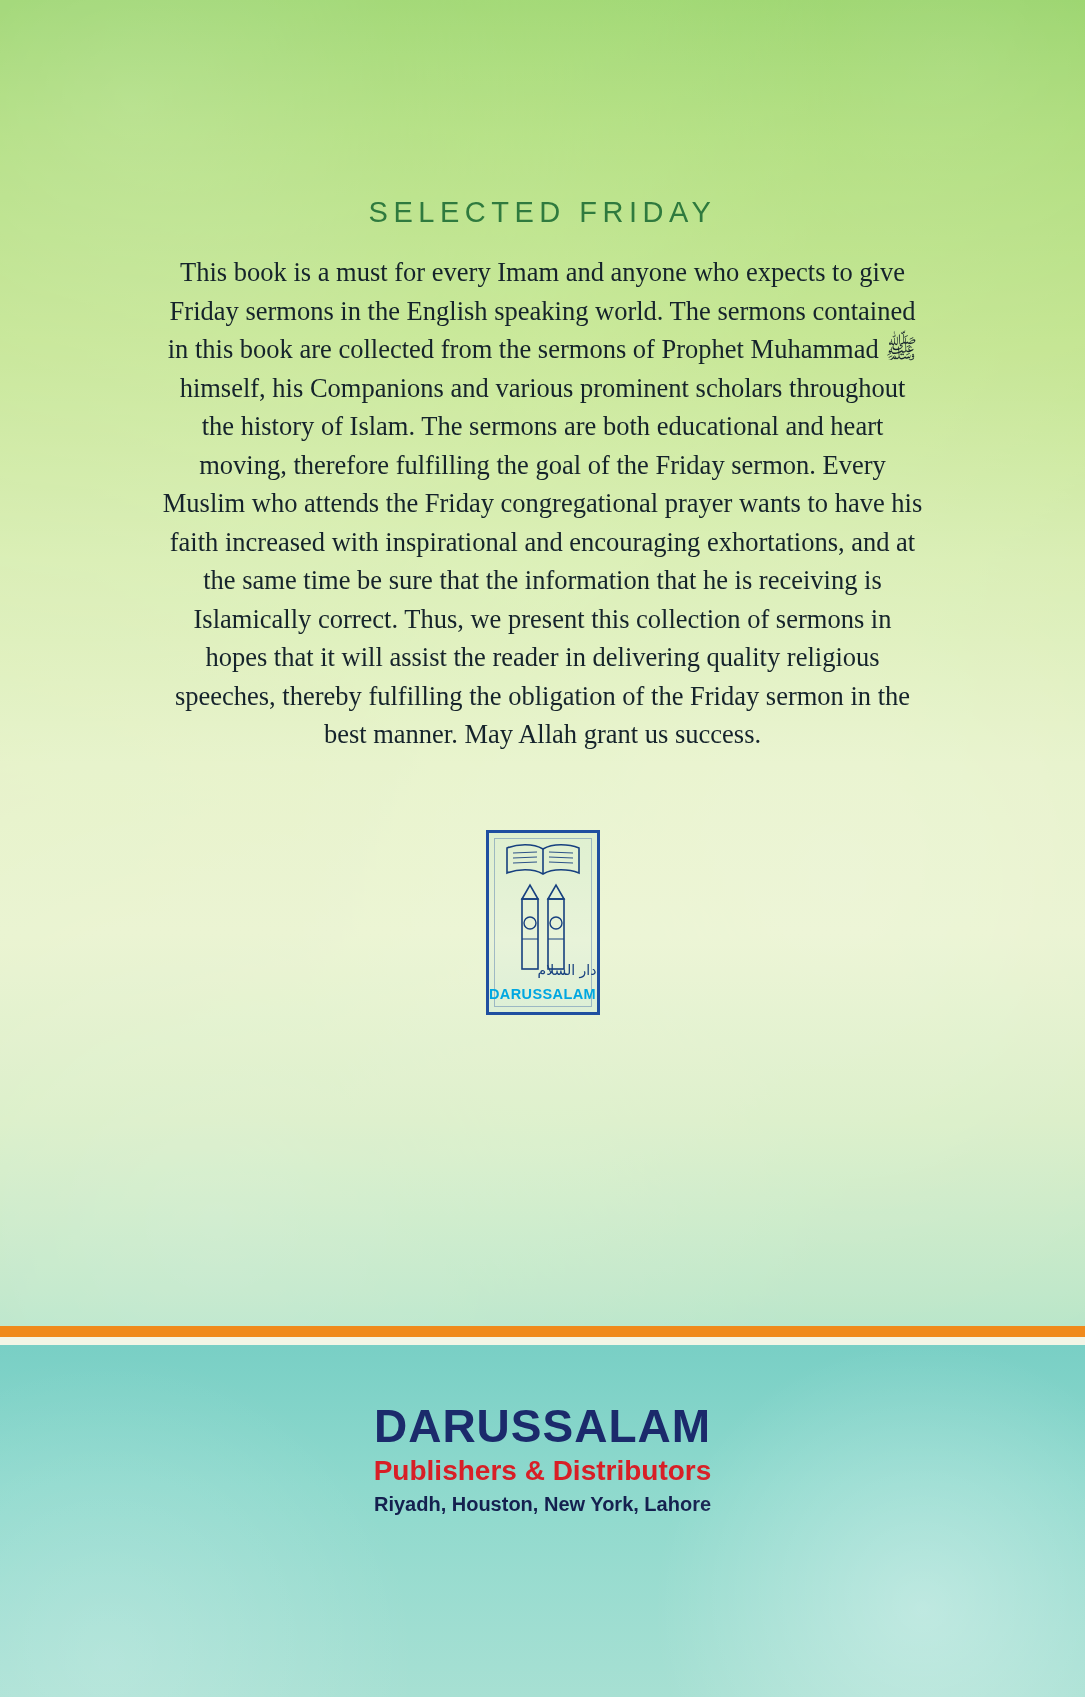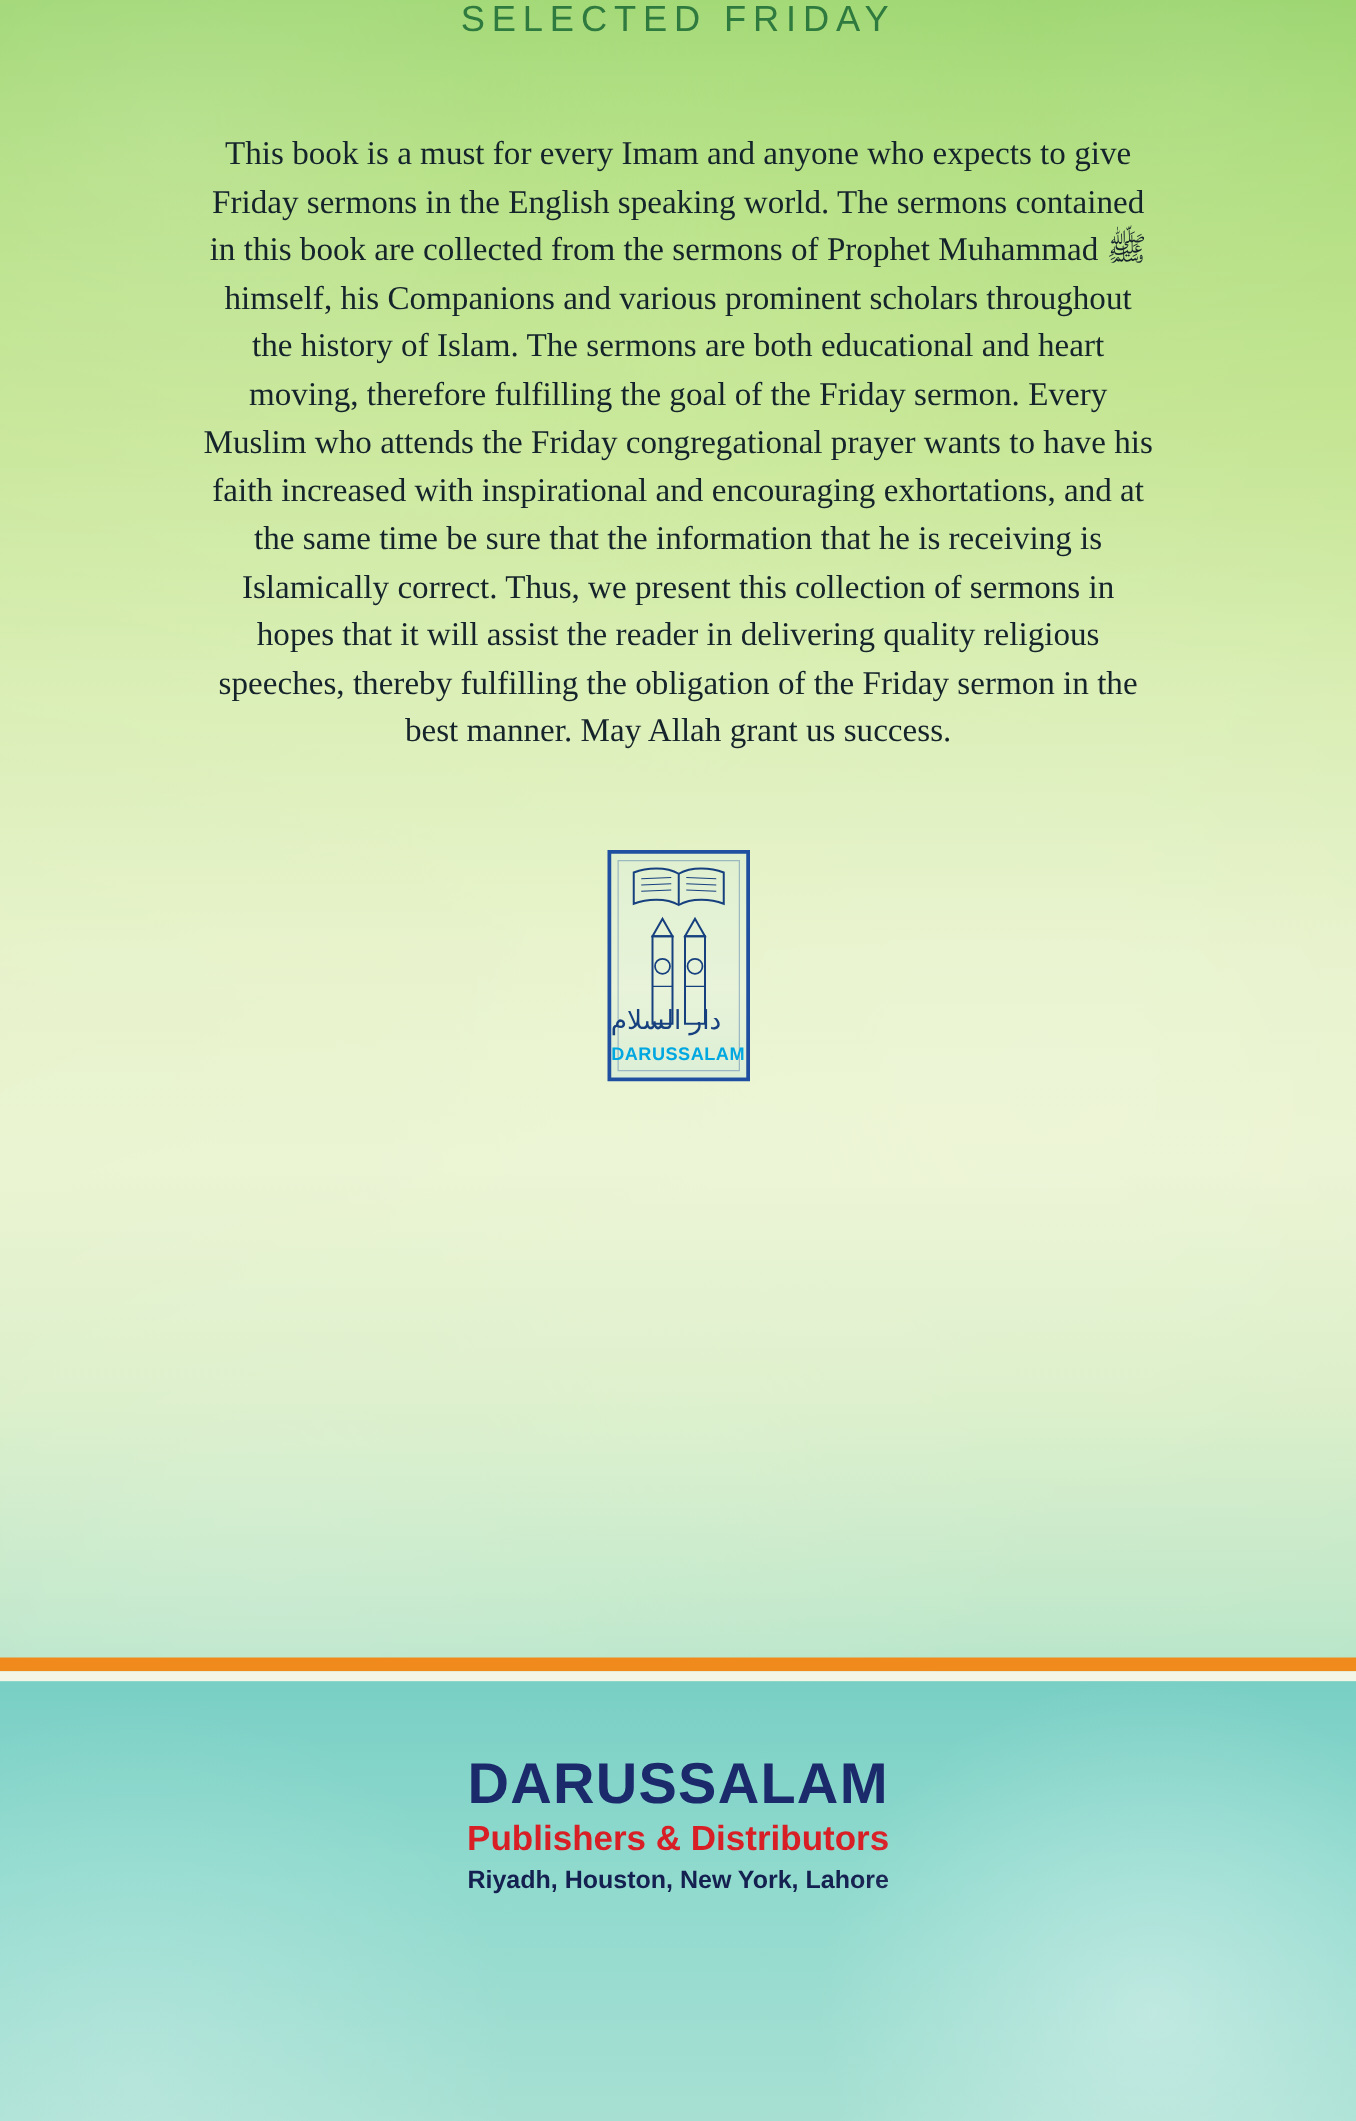--- a/index.html
+++ b/index.html
@@ -41,39 +41,40 @@
     opacity: 0.85;
   }
   .content {
     position: absolute;
     left: 0;
     top: 0;
     width: 1085px;
   }
   .title-block {
     text-align: center;
+    padding-top: 196px;
   }
   .title-small {
     font-family: "Liberation Sans", sans-serif;
     font-size: 29px;
     letter-spacing: 5.5px;
     color: #2f7a3e;
     font-weight: 400;
   }
   .title-large {
     font-family: "Liberation Sans", sans-serif;
     font-size: 61px;
     font-weight: bold;
     letter-spacing: 1.5px;
     color: #1d6b34;
     margin-top: -4px;
     text-shadow: 0 1px 0 rgba(255,255,255,0.45);
   }
   .blurb {
-    margin: 70px auto 0 auto;
+    margin: 24px auto 0 auto;
     width: 760px;
     text-align: center;
     font-family: "Liberation Serif", serif;
     font-size: 26.5px;
     line-height: 38.5px;
     color: #15232b;
   }
   .blurb p {
     margin: 0;
   }
@@ -110,23 +111,23 @@
     left: 50%;
     transform: translateX(-50%);
     width: 86px;
     height: 96px;
   }
   .emblem-arabic {
     position: absolute;
     bottom: 34px;
     left: 0;
     right: 0;
-    text-align: left;
+    text-align: right;
     font-family: "DejaVu Sans", sans-serif;
-    font-size: 21px;
+    font-size: 14px;
     color: #17407f;
     direction: rtl;
   }
   .emblem-name {
     position: absolute;
     bottom: 10px;
     left: 0;
     right: 0;
     text-align: center;
     font-family: "Liberation Sans", sans-serif;

